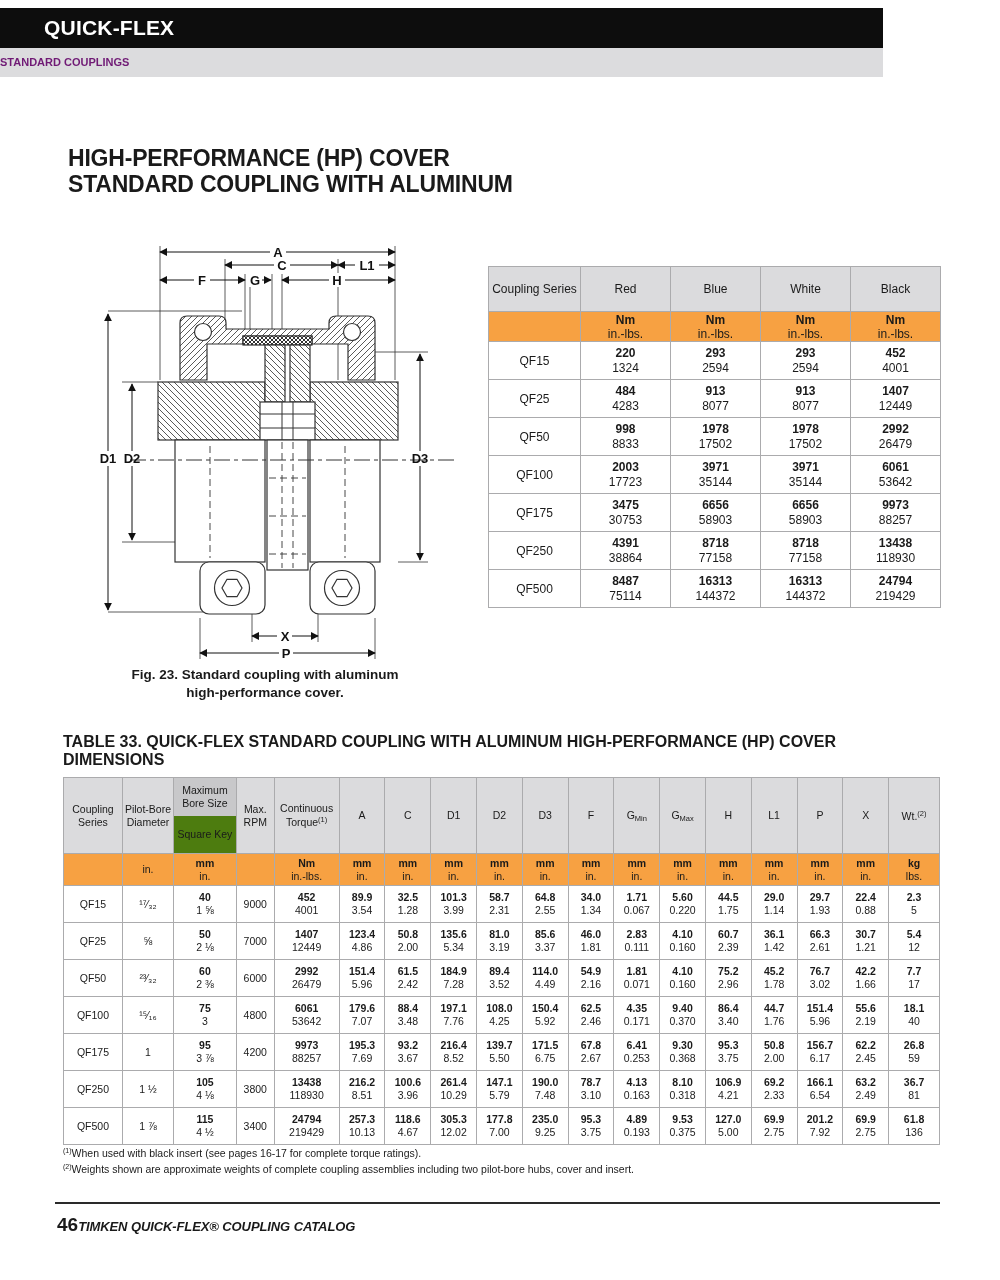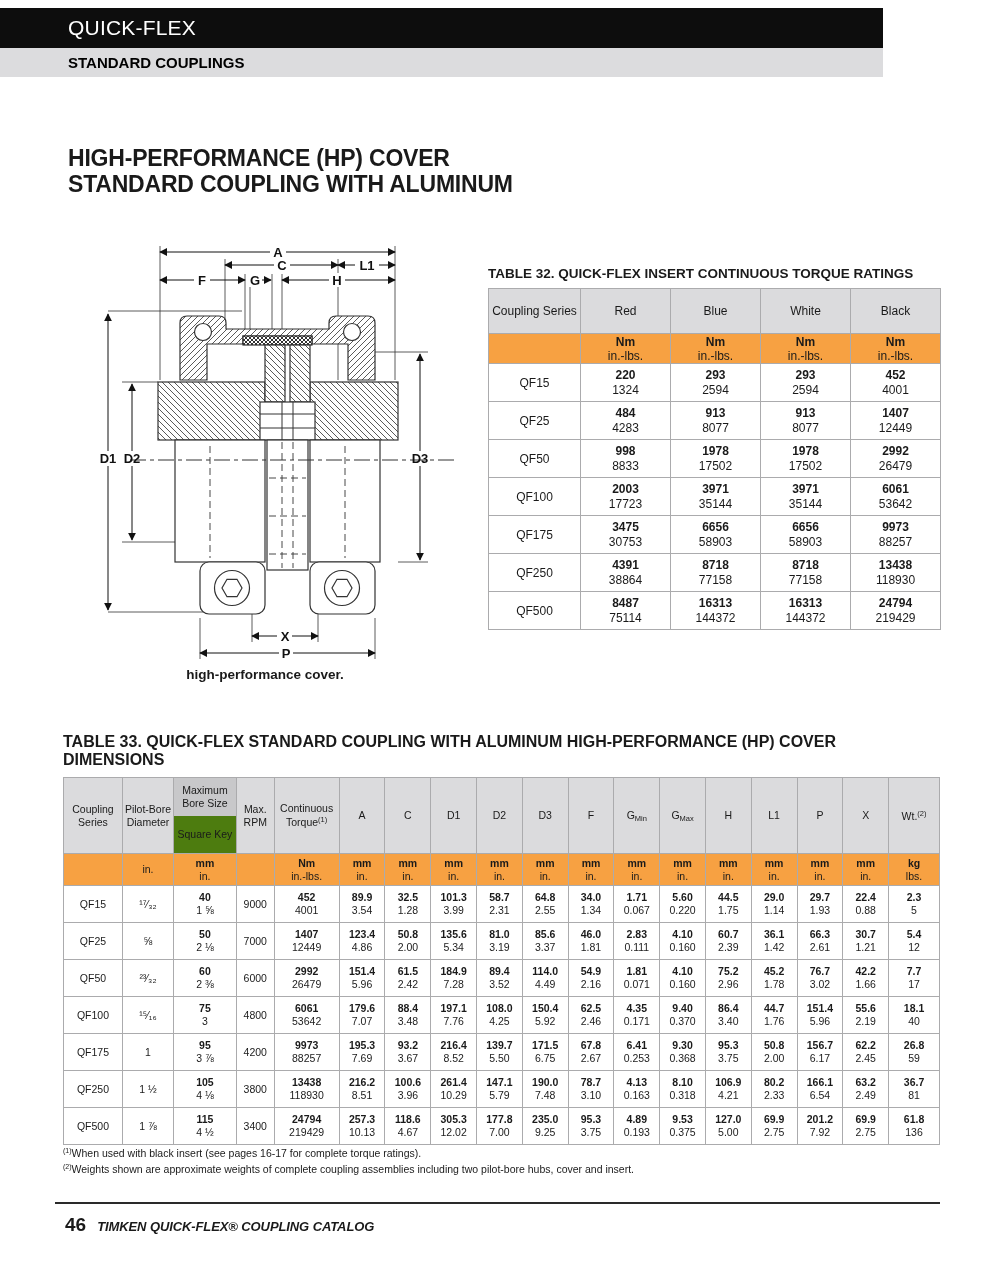--- a/index.html
+++ b/index.html
@@ -2,23 +2,23 @@
 <html><head>
 <meta charset="utf-8">
 <style>
   html,body{margin:0;padding:0;}
   body{
     width:1000px;height:1280px;position:relative;background:#fff;
     font-family:"Liberation Sans","DejaVu Sans",sans-serif;color:#1a1a1a;
   }
   
   .brand-bar{position:absolute;left:0;top:8px;width:883px;height:40px;background:#0d0d0d;}
-  .brand-bar span{display:block;padding-left:68px;line-height:40px;color:#fff;font-weight:normal;font-size:21px;letter-spacing:.2px;}
+  .brand-bar span{display:block;padding-left:44px;line-height:40px;color:#fff;font-weight:bold;font-size:21px;letter-spacing:.2px;}
   .section-bar{position:absolute;left:0;top:48px;width:883px;height:29px;background:#dcdcde;}
-  .section-bar span{display:block;padding-left:68px;line-height:29px;color:#000000;font-weight:bold;font-size:15px;}
+  .section-bar span{display:block;line-height:29px;color:#701a75;font-weight:bold;font-size:11px;}
   
   .page-title{position:absolute;left:68px;top:145px;font-weight:bold;font-size:23px;line-height:26px;letter-spacing:-.2px;}
   
   .diagram{position:absolute;left:60px;top:232px;width:420px;height:432px;}
   .fig-caption{position:absolute;left:100px;top:666px;width:330px;text-align:center;font-weight:bold;font-size:13.5px;line-height:1.3;}
   
   table{border-collapse:collapse;table-layout:fixed;background:#fff;}
   th,td{border:1px solid #ababad;text-align:center;vertical-align:middle;padding:0;font-weight:normal;}
   .pair b{display:block;font-weight:bold;}
   .pair span{display:block;font-weight:normal;}
@@ -48,21 +48,21 @@
   .t33 tr.units .pair{line-height:13px;}
   .t33 tbody tr{height:37px;}
   .t33 .pair{line-height:13px;}
   .t33 sub{font-size:7.5px;vertical-align:-2px;}
   .t33 sup{font-size:7.5px;vertical-align:4px;}
   
   .footnotes{position:absolute;left:63px;top:1144px;font-size:10.5px;line-height:14px;}
   .footnotes sup{font-size:7px;vertical-align:4px;}
   
   .footer-rule{position:absolute;left:55px;top:1202px;width:885px;height:1.5px;background:#2a2a2a;}
-  .footer{position:absolute;left:65px;top:1214px;display:flex;align-items:baseline;gap:11px;text-align:center;}
+  .footer{position:absolute;left:57px;top:1214px;display:flex;align-items:baseline;text-align:center;}
   .footer .pageno{font-weight:bold;font-size:19px;}
   .footer .cat{font-weight:bold;font-size:13px;letter-spacing:-.1px;font-style:italic;}
   
   .dimlbl{font-family:"Liberation Sans","DejaVu Sans",sans-serif;font-weight:bold;font-size:13px;fill:#111;}
 </style>
 </head>
 <body>
 
 <div class="brand-bar">
   <span>QUICK-FLEX</span>
@@ -188,25 +188,25 @@
     <text class="dimlbl" x="48" y="231">D1</text>
     <text class="dimlbl" x="72" y="231">D2</text>
     <text class="dimlbl" x="360" y="231">D3</text>
     <text class="dimlbl" x="225" y="409">X</text>
     <text class="dimlbl" x="226" y="426">P</text>
   </g>
 </svg>
 </div>
 
 <div class="fig-caption">
+  <div>Fig. 23. Standard coupling with aluminum</div>
   <div>high-performance cover.</div>
 </div>
 
 <div class="t32-wrap">
-  <h3 class="t32-title">TABLE 32. QUICK-FLEX INSERT CONTINUOUS TORQUE RATINGS</h3>
   <table class="t32">
     <colgroup>
         <col style="width:92px">
         <col style="width:90px">
         <col style="width:90px">
         <col style="width:90px">
         <col style="width:90px">
       </colgroup>
     <thead>
       <tr class="hdr">
@@ -861,21 +861,21 @@
           </td>
           <td class="pair">
             <b>8.10</b>
             <span>0.318</span>
           </td>
           <td class="pair">
             <b>106.9</b>
             <span>4.21</span>
           </td>
           <td class="pair">
-            <b>80.2</b>
+            <b>69.2</b>
             <span>2.33</span>
           </td>
           <td class="pair">
             <b>166.1</b>
             <span>6.54</span>
           </td>
           <td class="pair">
             <b>63.2</b>
             <span>2.49</span>
           </td>

